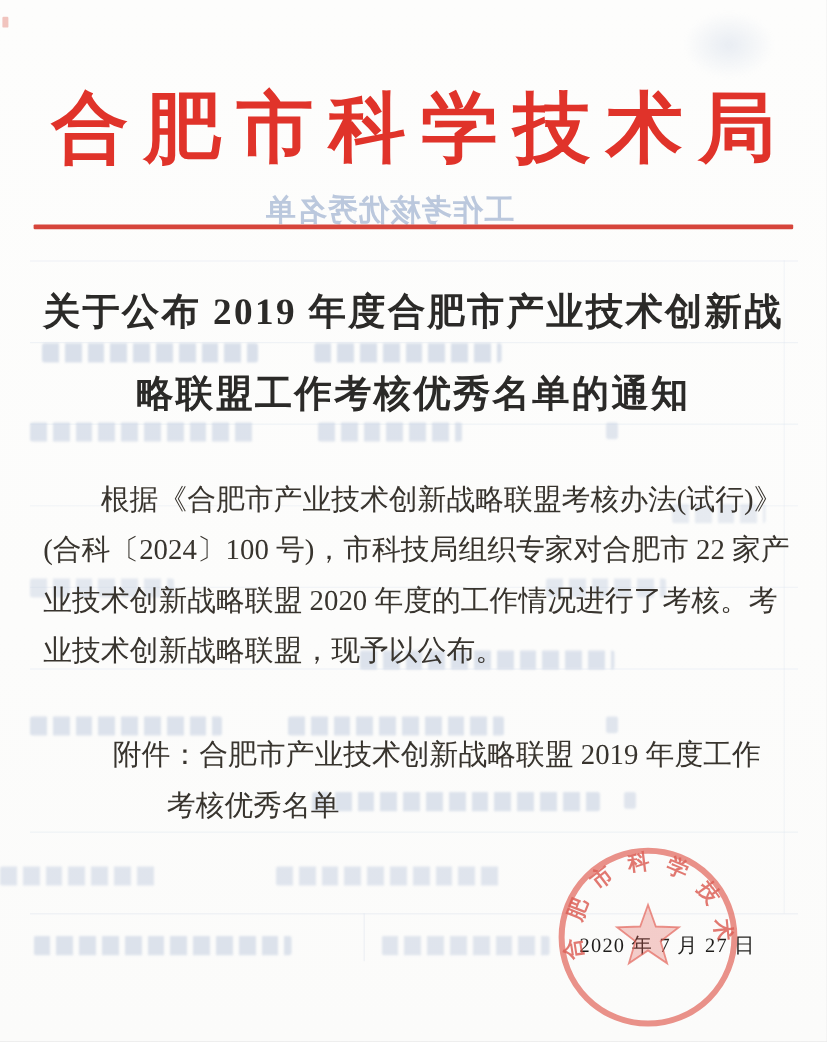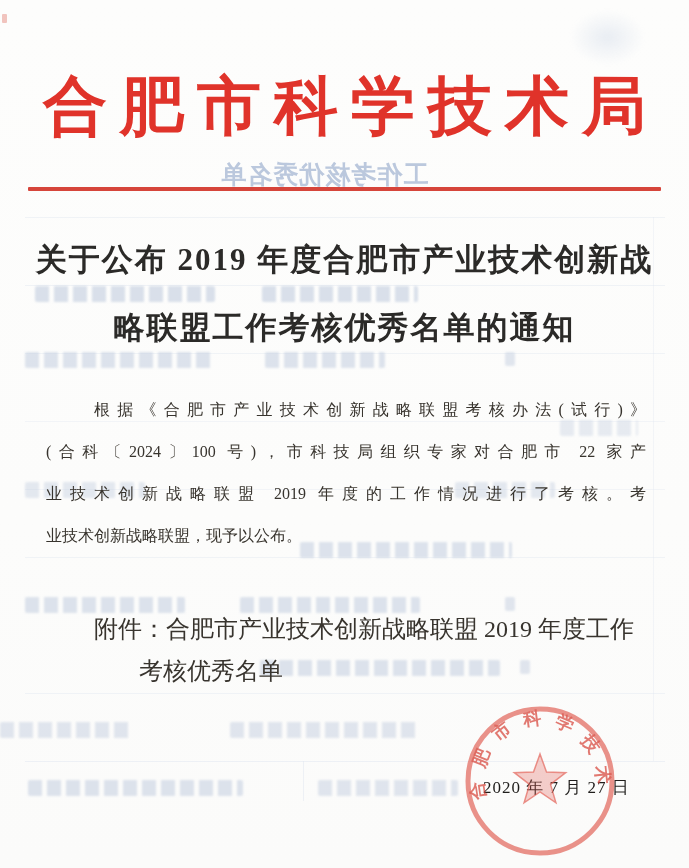--- a/index.html
+++ b/index.html
@@ -21,22 +21,22 @@
     background:#d6453b;border-radius:1px;
   }
   .doc-title{
     position:absolute;left:0;width:100%;text-align:center;
     color:#2b2a28;font-weight:bold;font-size:31px;letter-spacing:2px;
     white-space:nowrap;
   }
   .doc-title.l1{top:239px;}
   .doc-title.l2{top:291px;margin-top:16px;}
   .body-line{
-    position:absolute;left:46px;width:600px;height:30px;
-    color:#38342e;font-size:16px;white-space:nowrap;
+    position:absolute;left:36px;width:600px;height:30px;
+    color:#38342e;font-size:24px;white-space:nowrap;
     text-align:justify;text-align-last:justify;
   }
   .body-line.first{text-indent:48px;}
   .body-line.last{text-align:left;text-align-last:left;}
   .attach-line{
     position:absolute;color:#38342e;font-size:24px;white-space:nowrap;
   }
   .date-line{
     position:absolute;top:776px;left:483px;z-index:6;
     color:#1f1d1b;font-size:17px;letter-spacing:1px;white-space:nowrap;
@@ -118,21 +118,21 @@
 
     <div class="agency-header">合肥市科学技术局</div>
 
     <div class="red-rule"></div>
 
     <div class="doc-title l1">关于公布 2019 年度合肥市产业技术创新战</div>
     <div class="doc-title l2">略联盟工作考核优秀名单的通知</div>
 
     <div class="body-line first" style="top:400px">根据《合肥市产业技术创新战略联盟考核办法(试行)》</div>
     <div class="body-line" style="top:442px">(合科〔2024〕100 号)，市科技局组织专家对合肥市 22 家产</div>
-    <div class="body-line" style="top:484px">业技术创新战略联盟 2019 年度的工作情况进行了考核。考</div>
+    <div class="body-line" style="top:484px">业技术创新战略联盟 2020 年度的工作情况进行了考核。考</div>
     <div class="body-line last" style="top:526px">业技术创新战略联盟，现予以公布。</div>
 
     <div class="attach-line" style="top:613px;left:94px">附件：合肥市产业技术创新战略联盟 2019 年度工作</div>
     <div class="attach-line" style="top:655px;left:139px">考核优秀名单</div>
 
     <div class="date-line">2020 年 7 月 27 日</div>
   </div>
 
   <svg class="seal" viewBox="0 0 156 156">
     <circle cx="78" cy="78" r="72" fill="none" stroke="#e2685e" stroke-width="5" opacity="0.85"></circle>

